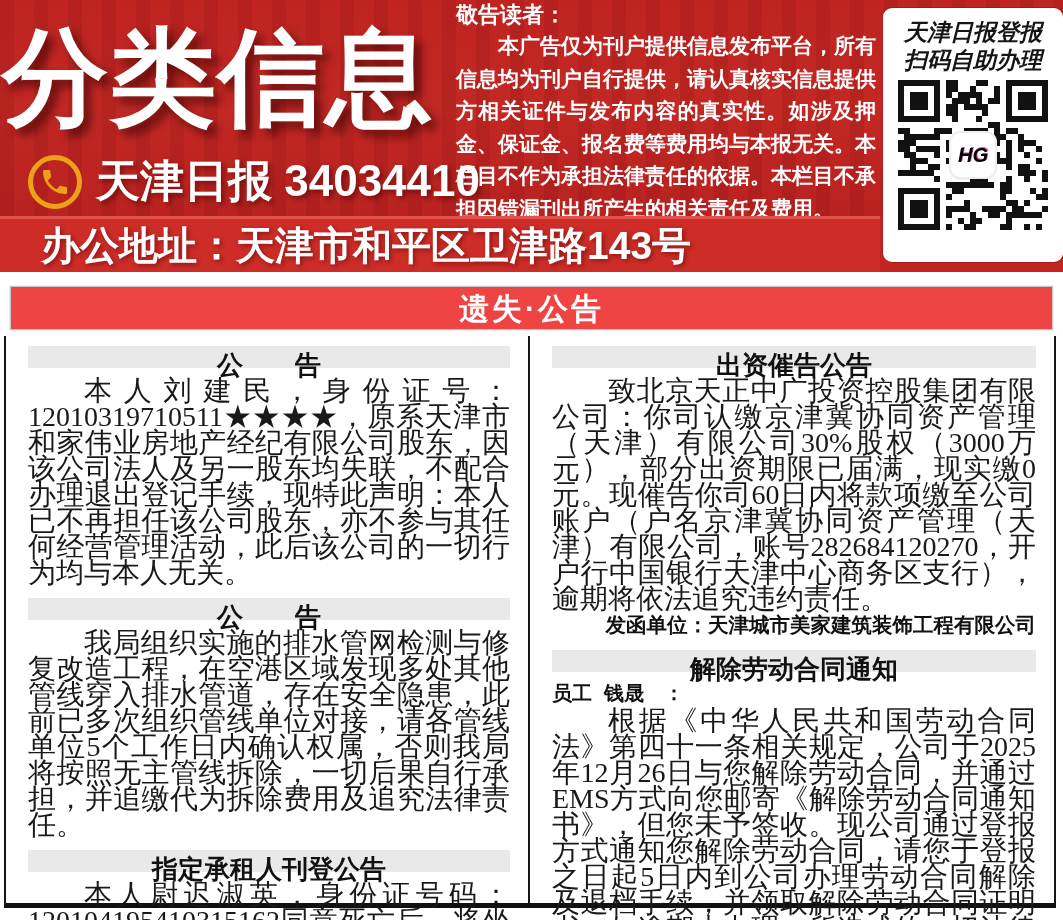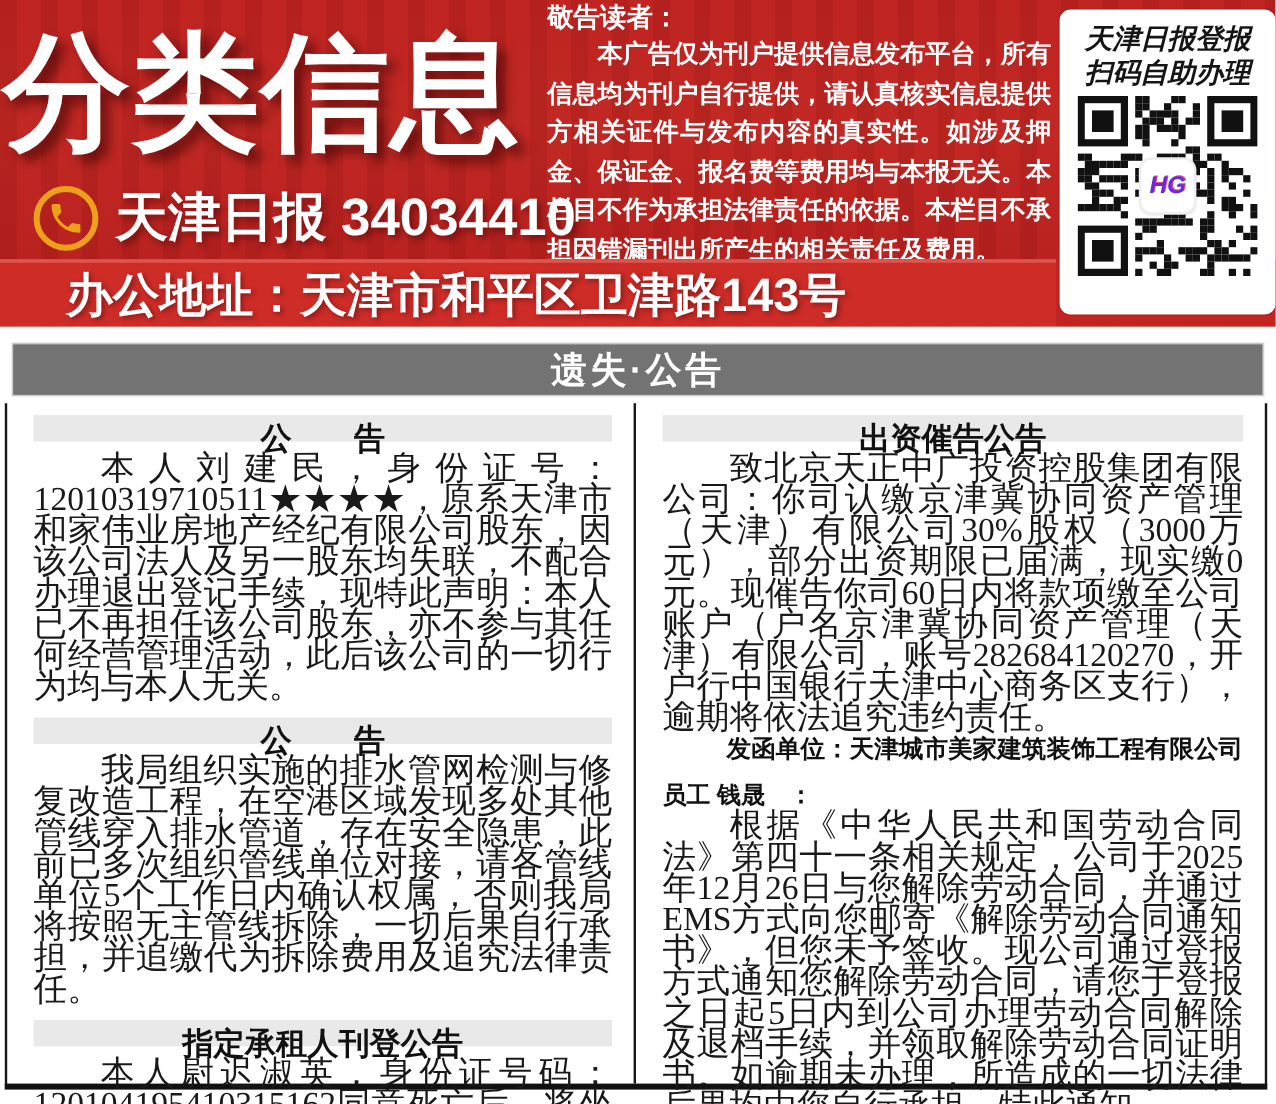--- a/index.html
+++ b/index.html
@@ -34,48 +34,48 @@
             display:flex; flex-direction:column; align-items:center; z-index:3;
             box-shadow:0 0 0 1px rgba(120,0,0,.25); }
   .qr-t1,.qr-t2 { font-family:"Liberation Sans","DejaVu Sans",sans-serif; font-weight:900;
             font-style:italic; font-size:23px; line-height:28px; color:#151515; white-space:nowrap; }
   .qr-box { position:relative; margin-top:6px; width:150px; height:150px; background:#fff; }
   .qr-logo { position:absolute; left:50%; top:50%; transform:translate(-50%,-50%);
             width:44px; height:44px; background:#ffffff; border-radius:9px;
             box-shadow:0 0 0 2px #eee, 0 1px 3px rgba(0,0,0,.3);
             display:flex; align-items:center; justify-content:center;
             font-family:"Liberation Sans","DejaVu Sans",sans-serif; font-weight:900; font-style:italic;
-            font-size:20px; background-clip:padding-box; color:#6d28d9;
+            font-size:20px; background-clip:padding-box; color:#000000;
             text-shadow:1px -1px 0 #d84a8c; }
 
   .address-band { position:absolute; left:0; bottom:0; width:880px; height:56px;
             background:#cd2c27; border-top:3px solid #e0534e; display:flex; align-items:center; z-index:2; }
   .address-band span { font-family:"Liberation Sans","DejaVu Sans",sans-serif; font-weight:900;
-            font-size:39px; color:#ffffff; padding-left:55px; white-space:nowrap;
+            font-size:39px; color:#ffffff; padding-left:41px; white-space:nowrap;
             text-shadow:2px 2px 4px rgba(60,0,0,.45); }
   .band-filler { position:absolute; right:0; bottom:0; width:183px; height:56px; background:#c22420; }
 
   
   .section-banner { margin:14px 10px 6px 10px; height:44px; line-height:44px;
-            background:#737373; border:1px solid #c9c9c9; outline:1px solid #efefef;
+            background:#ef4444; border:1px solid #c9c9c9; outline:1px solid #efefef;
             color:#ffffff; text-align:center;
             font-family:"Liberation Sans","DejaVu Sans",sans-serif; font-weight:900; font-size:30px;
             letter-spacing:3px; }
 
   
   .content { margin:0 7px 0 4px; height:572px; display:flex;
             border-left:2px solid #161616; border-right:2px solid #161616; border-bottom:5px solid #101010; }
   .col { width:50%; padding:10px 18px 0 22px; }
   .col-left { border-right:2px solid #161616; }
   .notice + .notice { margin-top:12px; }
   .notice-title { height:22px; line-height:38px; background:#e9e9e9; text-align:center;
             font-family:"Liberation Sans","DejaVu Sans",sans-serif; font-weight:700;
             font-size:26px; color:#111; margin-bottom:10px; white-space:nowrap; }
   .notice-body { font-size:28px; line-height:26px; color:#191919; text-align:justify; text-indent:2em; }
-  .notice-salute { font-family:Liberation Sans, sans-serif; font-weight:700;
+  .notice-salute { font-family:Liberation Mono, monospace; font-weight:700;
             font-size:20px; line-height:26px; color:#111; }
   .notice-sign, .notice-date { font-family:"Liberation Sans","DejaVu Sans",sans-serif; font-weight:700;
             font-size:20.5px; line-height:26px; color:#111; text-align:right; }
 </style>
 </head>
 <body>
 
 <div class="header">
   <div class="brand-title">分类信息</div>
 
@@ -306,20 +306,21 @@
   </div>
 
   <div class="col col-right">
     <section class="notice">
       <div class="notice-title">出资催告公告</div>
       <p class="notice-body">致北京天正中广投资控股集团有限公司：你司认缴京津冀协同资产管理（天津）有限公司30%股权（3000万元），部分出资期限已届满，现实缴0元。现催告你司60日内将款项缴至公司账户（户名京津冀协同资产管理（天津）有限公司，账号282684120270，开户行中国银行天津中心商务区支行），逾期将依法追究违约责任。</p>
       <div class="notice-sign">发函单位：天津城市美家建筑装饰工程有限公司</div>
     </section>
 
     <section class="notice">
+      <div class="notice-title">解除劳动合同通知</div>
       <div class="notice-salute">员工 钱晟　：</div>
       <p class="notice-body">根据《中华人民共和国劳动合同法》第四十一条相关规定，公司于2025年12月26日与您解除劳动合同，并通过EMS方式向您邮寄《解除劳动合同通知书》，但您未予签收。现公司通过登报方式通知您解除劳动合同，请您于登报之日起5日内到公司办理劳动合同解除及退档手续，并领取解除劳动合同证明书。如逾期未办理，所造成的一切法律后果均由您自行承担。特此通知。</p>
       <div class="notice-sign">天津市天福散热器有限责任公司</div>
       <div class="notice-date">2026年1月5日</div>
     </section>
   </div>
 
 </div>
 
 </body></html>

